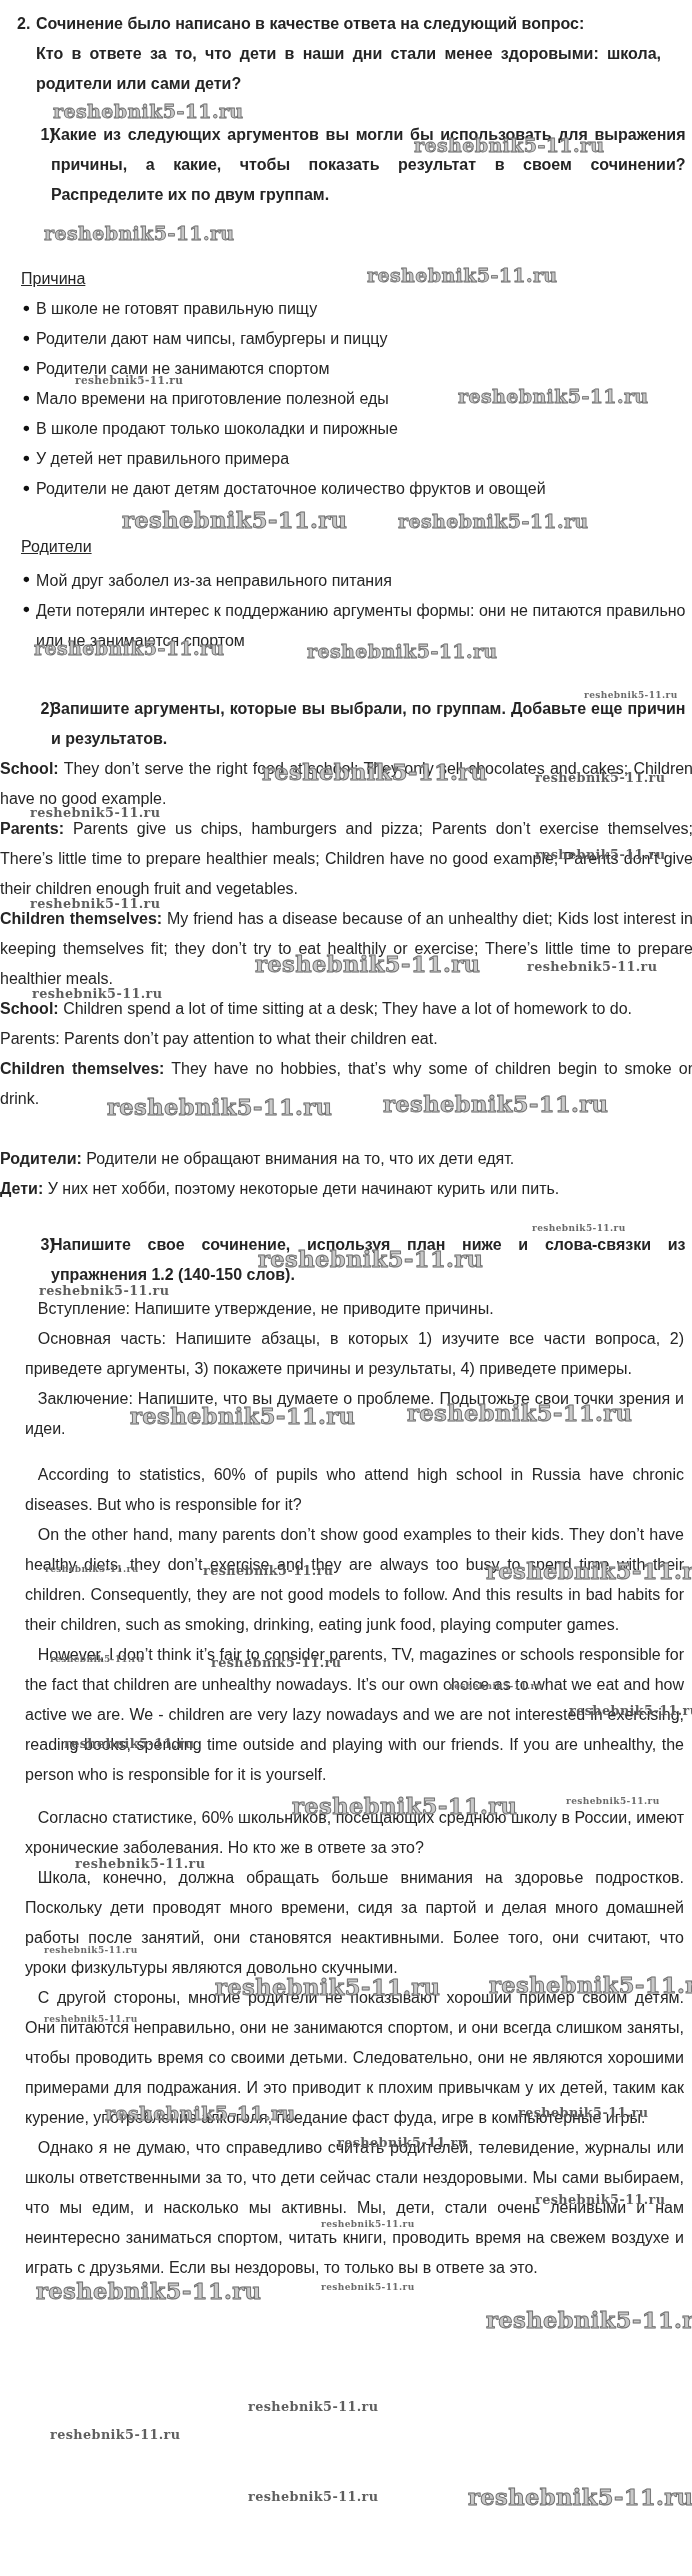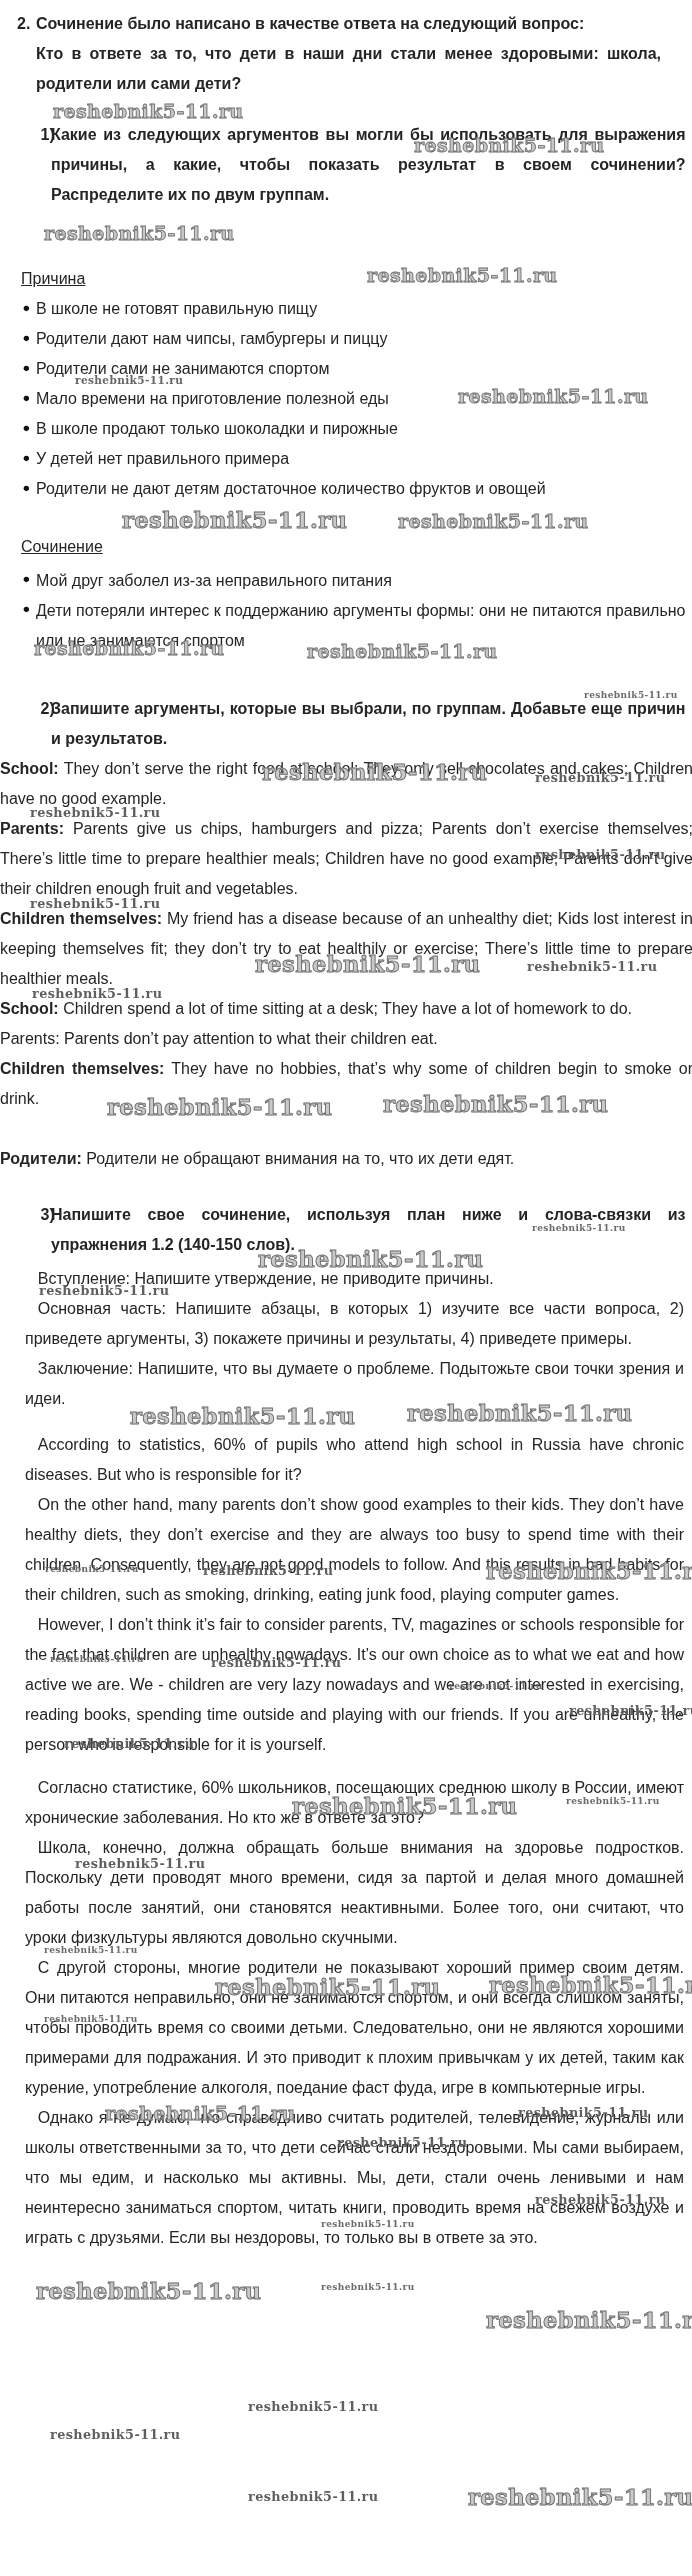--- a/index.html
+++ b/index.html
@@ -107,21 +107,21 @@
     <div>
       <div class="bl"><span class="dot">●</span><span>В школе не готовят правильную пищу</span></div>
       <div class="bl"><span class="dot">●</span><span>Родители дают нам чипсы, гамбургеры и пиццу</span></div>
       <div class="bl"><span class="dot">●</span><span>Родители сами не занимаются спортом</span></div>
       <div class="bl"><span class="dot">●</span><span>Мало времени на приготовление полезной еды</span></div>
       <div class="bl"><span class="dot">●</span><span>В школе продают только шоколадки и пирожные</span></div>
       <div class="bl"><span class="dot">●</span><span>У детей нет правильного примера</span></div>
       <div class="bl"><span class="dot">●</span><span>Родители не дают детям достаточное количество фруктов и овощей</span></div>
     </div>
 
-    <p class="hd" style="margin-top:28px">Сочинение</p>
+    <p class="hd" style="margin-top:28px">Родители</p>
     <div style="margin-top:3.8px">
       <div class="bl"><span class="dot">●</span><span>Мой друг заболел из-за неправильного питания</span></div>
       <div class="bl"><span class="dot">●</span><span>Дети потеряли интерес к поддержанию аргументы формы: они не питаются правильно или не занимаются спортом</span></div>
     </div>
 
     <div class="sub" style="margin-top:38px">
       <span class="num">2)</span>
       <p>Запишите аргументы, которые вы выбрали, по группам. Добавьте еще причин и результатов.</p>
     </div>
 
@@ -129,20 +129,21 @@
       <p class="grp"><b>School:</b> <span>They don’t serve the right food at school; They only sell chocolates and cakes; Children have no good example.</span></p>
       <p class="grp"><b>Parents:</b> <span>Parents give us chips, hamburgers and pizza; Parents don’t exercise themselves; There’s little time to prepare healthier meals; Children have no good example; Parents don’t give their children enough fruit and vegetables.</span></p>
       <p class="grp"><b>Children themselves:</b> <span>My friend has a disease because of an unhealthy diet; Kids lost interest in keeping themselves fit; they don’t try to eat healthily or exercise; There’s little time to prepare healthier meals.</span></p>
       <p class="grp"><b>School:</b> <span>Children spend a lot of time sitting at a desk; They have a lot of homework to do.</span></p>
       <p class="grp"><span>Parents:</span> <span>Parents don’t pay attention to what their children eat.</span></p>
       <p class="grp"><b>Children themselves:</b> <span>They have no hobbies, that’s why some of children begin to smoke or drink.</span></p>
     </div>
 
     <div style="margin-top:30px">
       <p class="grp"><b>Родители:</b> <span>Родители не обращают внимания на то, что их дети едят.</span></p>
+      <p class="grp"><b>Дети:</b> <span>У них нет хобби, поэтому некоторые дети начинают курить или пить.</span></p>
     </div>
 
     <div class="sub" style="margin-top:26px">
       <span class="num">3)</span>
       <p>Напишите свое сочинение, используя план ниже и слова-связки из упражнения 1.2 (140-150 слов).</p>
     </div>
 
     <div style="margin-top:3.8px">
       <p class="plan">Вступление: Напишите утверждение, не приводите причины.</p>
       <p class="plan">Основная часть: Напишите абзацы, в которых 1) изучите все части вопроса, 2) приведете аргументы, 3) покажете причины и результаты, 4) приведете примеры.</p>

